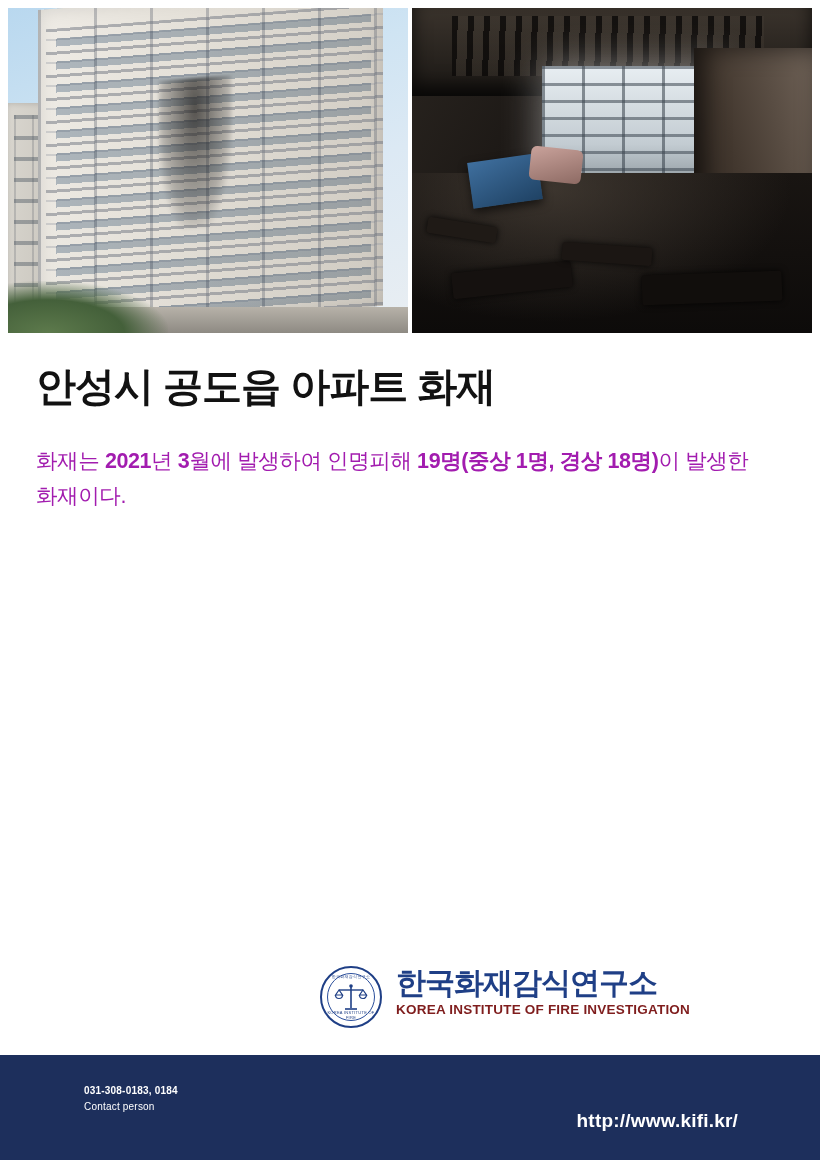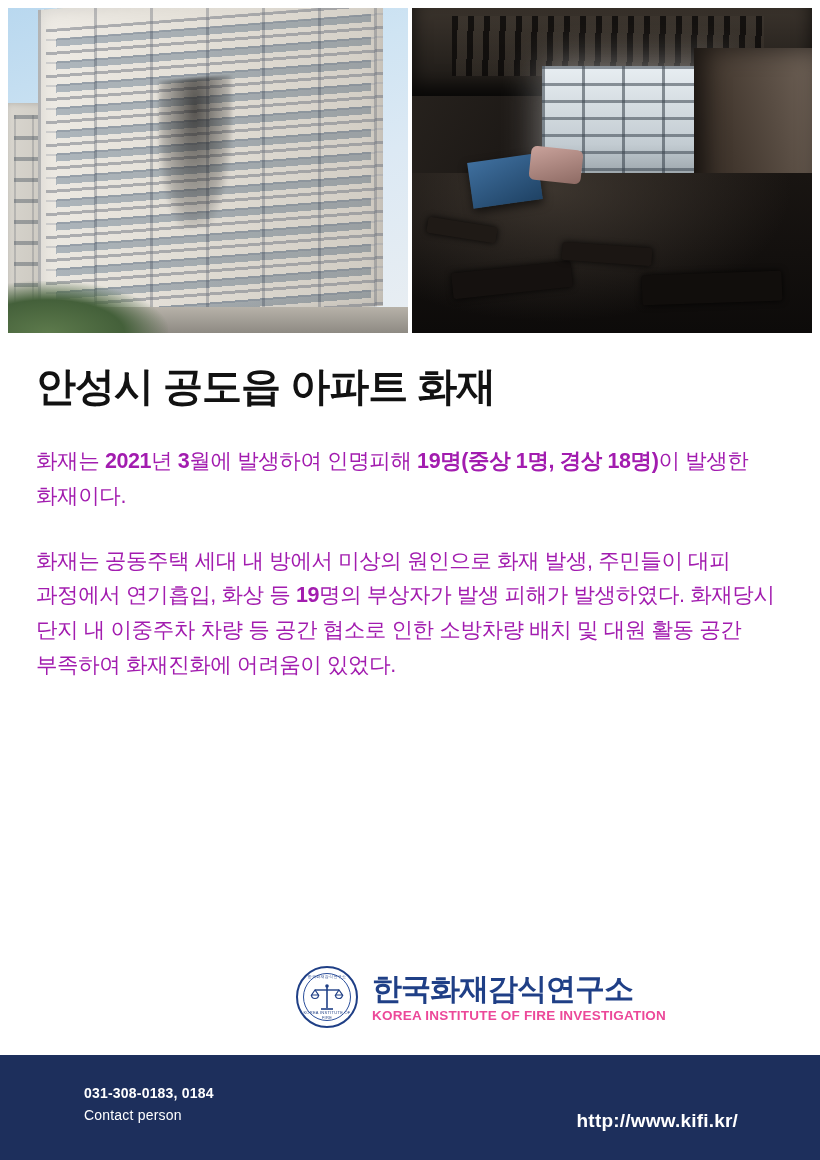--- a/index.html
+++ b/index.html
@@ -215,24 +215,23 @@
     color: #a21caf;
     letter-spacing: -0.4px;
     word-break: keep-all;
   }
   .body-block + .body-block { margin-top: 30px; }
   .body-block b { font-weight: bold; }
 
   
   .logo-row {
     position: absolute;
-    right: 46px;
+    right: 22px;
     bottom: 132px;
     display: flex;
-    align-items: center;
     gap: 14px;
   }
   .emblem {
     width: 62px; height: 62px;
     border-radius: 50%;
     border: 2px solid #1f3f86;
     position: relative;
     background: #ffffff;
     box-sizing: border-box;
   }
@@ -262,38 +261,38 @@
   .logo-kr {
     font-size: 30px;
     font-weight: bold;
     color: #1f3f86;
     letter-spacing: -1px;
     line-height: 1.1;
   }
   .logo-en {
     font-size: 13.5px;
     font-weight: bold;
-    color: #ec4899;
+    color: #7f1d1d;
     letter-spacing: .2px;
     margin-top: 3px;
   }
 
   
   .footer {
     position: absolute;
     left: 0; bottom: 0;
     width: 820px;
     height: 105px;
     background: #1d2f5c;
     color: #ffffff;
   }
   .footer-left {
     position: absolute;
     left: 84px; top: 28px;
-    font-size: 14px;
+    font-size: 10px;
     line-height: 1.55;
     font-weight: bold;
     letter-spacing: .2px;
   }
   .footer-phone { font-weight: bold; }
   .footer-contact { font-weight: normal; }
   .footer-url {
     position: absolute;
     right: 82px; bottom: 28px;
     font-size: 19px;
@@ -335,21 +334,20 @@
       <div class="debris d3"></div>
       <div class="debris d4"></div>
     </div>
 
   </div>
 
   <div class="content">
     <h1 class="title">안성시 공도읍 아파트 화재</h1>
     <div id="paragraphs">
         <div class="body-block"><span>화재는 </span><b>2021</b><span>년 </span><b>3</b><span>월에 발생하여 인명피해 </span><b>19</b><b>명(중상 </b><b>1</b><b>명, 경상 </b><b>18</b><b>명)</b><span>이 발생한 화재이다.</span></div>
-        <div class="body-block"><span>화재는 공동주택 세대 내 방에서 미상의 원인으로 화재 발생, 주민들이 대피 과정에서 연기흡입, 화상 등 </span><b>19</b><span>명의 부상자가 발생 피해가 발생하였다. 화재당시 단지 내 이중주차 차량 등 공간 협소로 인한 소방차량 배치 및 대원 활동 공간 부족하여 화재진화에 어려움이 있었다.</span></div>
       </div>
   </div>
 
   <div class="logo-row">
     <div class="emblem">
       <div class="inner-ring"></div>
       <div class="emblem-text-top" style="transform: scale(0.95);">한국화재감식연구소</div>
       <div class="emblem-text-bottom" style="transform: scale(0.95);">KOREA INSTITUTE OF FIRE</div>
       <svg class="scales" viewBox="0 0 34 30">
         <line x1="17" y1="3" x2="17" y2="26" stroke="#1f3f86" stroke-width="1.6"></line>

